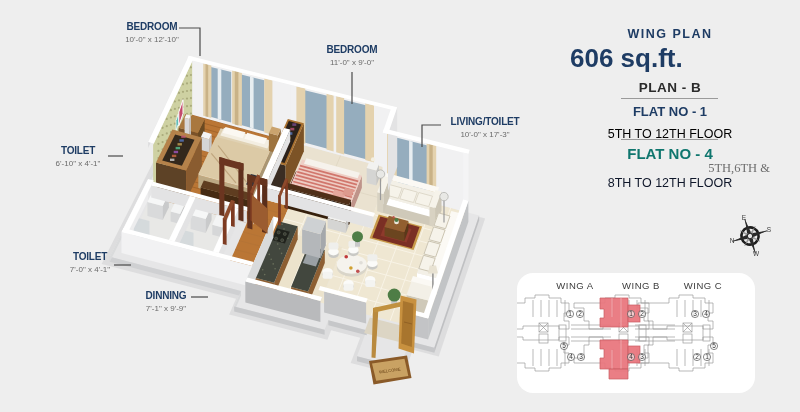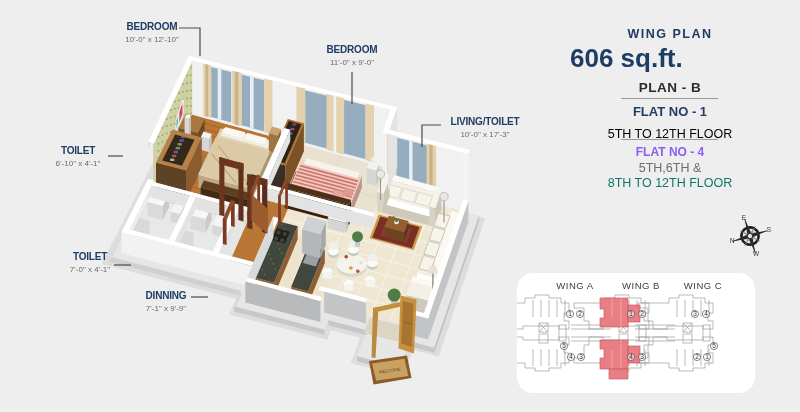--- a/index.html
+++ b/index.html
@@ -558,23 +558,23 @@
 
 <div style="position:absolute;left:570px;top:80px;width:200px;text-align:center;color:#2b2b2b;font-weight:bold;font-size:13.5px;letter-spacing:0.5px;">PLAN - B</div>
 
 <div style="position:absolute;left:621px;top:98px;width:97px;border-top:1px solid #9a9a9a;"></div>
 
 <div style="position:absolute;left:570px;top:104px;width:200px;text-align:center;color:#1e3c64;font-weight:bold;font-size:13px;">FLAT NO - 1</div>
 <div style="position:absolute;left:570px;top:119px;width:200px;text-align:center;color:#000000;font-size:12.5px;margin-top:8px;">5TH TO 12TH FLOOR</div>
 
 <div style="position:absolute;left:621px;top:139px;width:97px;border-top:1px solid #9a9a9a;"></div>
 
-<div style="position:absolute;left:570px;top:145px;width:200px;text-align:center;color:#8b5cf6;font-weight:bold;font-size:12px;">FLAT NO - 4</div>
-<div style="position:absolute;left:570px;top:161px;width:200px;text-align:center;color:#6d6d6d;font-size:12.5px;">5TH,6TH &amp;</div>
-<div style="position:absolute;left:570px;top:176px;width:200px;text-align:center;color:#0f766e;font-size:12.5px;">8TH TO 12TH FLOOR</div>
+<div style="position:absolute;left:570px;top:145px;width:200px;text-align:center;color:#0f766e;font-weight:bold;font-size:15px;">FLAT NO - 4</div>
+<div style="position:absolute;left:570px;top:161px;width:200px;text-align:right;color:#6d6d6d;font-size:12.5px;font-family:Liberation Serif, serif;">5TH,6TH &amp;</div>
+<div style="position:absolute;left:570px;top:176px;width:200px;text-align:center;color:#0f172a;font-size:12.5px;">8TH TO 12TH FLOOR</div>
 
 <svg style="position:absolute;left:714px;top:200px;" width="72" height="72" viewBox="0 0 72 72">
 <g transform="translate(36,36) rotate(-17)">
 <g stroke="#3a3a3a" stroke-width="1">
 <line x1="0" y1="-18" x2="0" y2="18"></line>
 <line x1="-18" y1="0" x2="18" y2="0"></line>
 </g>
 <g stroke="#8a8a8a" stroke-width="0.7">
 <line x1="-8" y1="-8" x2="8" y2="8"></line>
 <line x1="-8" y1="8" x2="8" y2="-8"></line>

